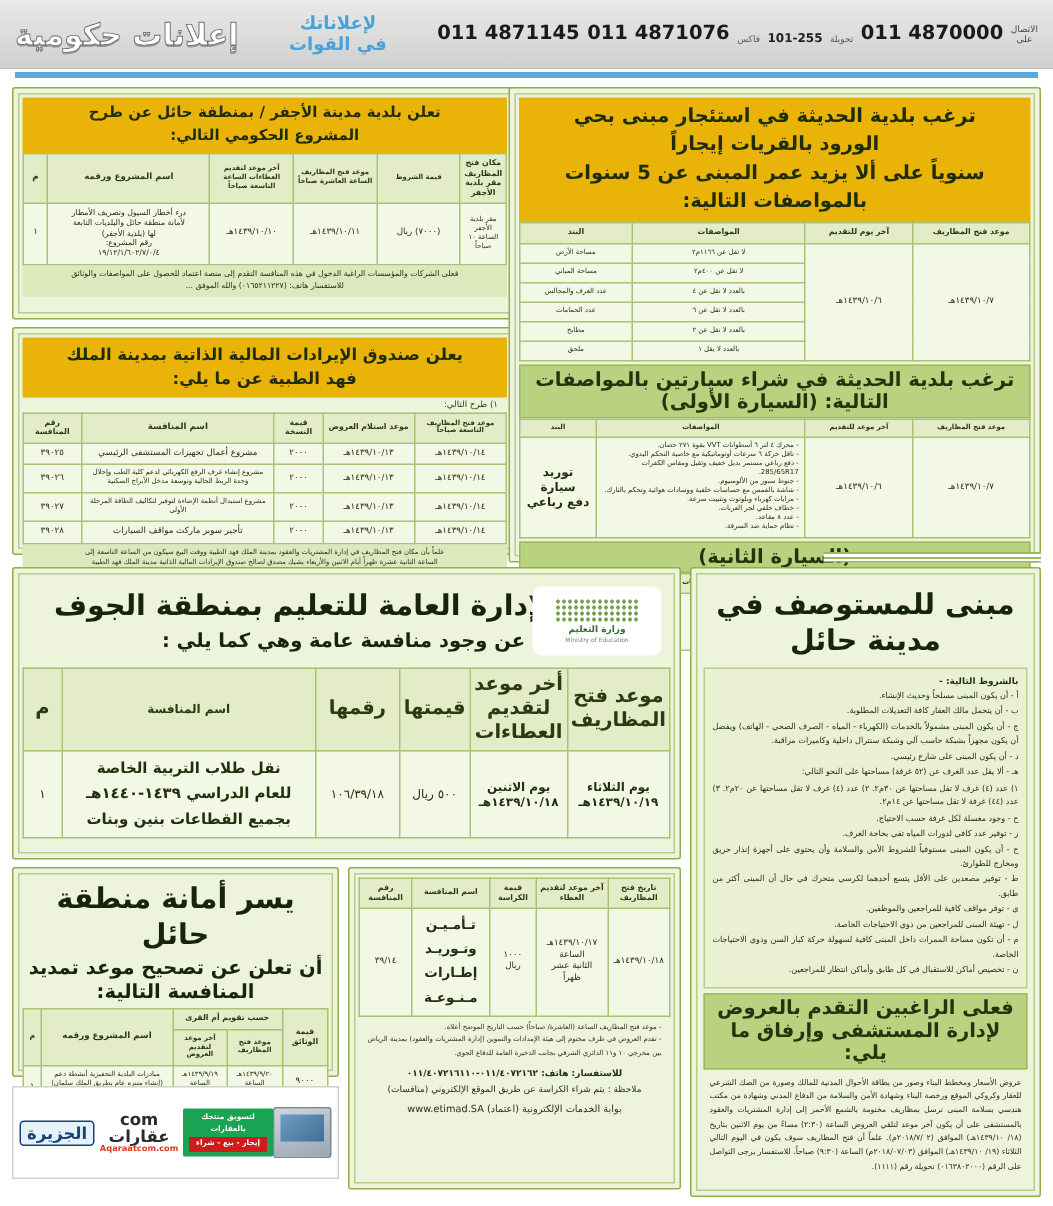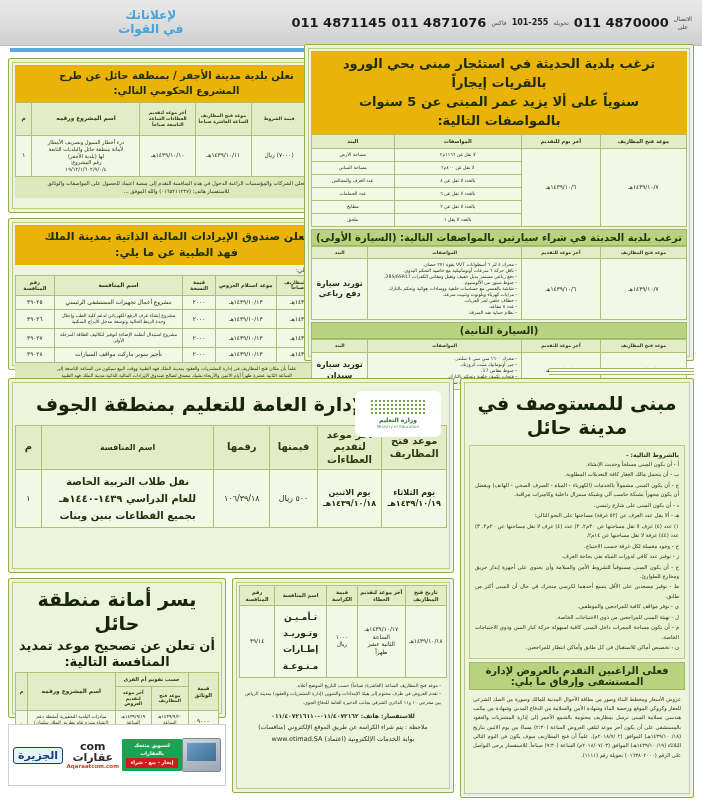--- a/index.html
+++ b/index.html
@@ -31,21 +31,21 @@
     -webkit-text-stroke:0.6px #6f6f6f;
     text-shadow:0 1px 0 #9a9a9a;
     letter-spacing:1px;
     white-space:nowrap;
   }
   .masthead-sub{
     color:#4aa3d8; font-size:12px; font-weight:bold;
     line-height:1.15; text-align:center; margin-right:auto; margin-left:auto;
   }
   .masthead-phones{
-    display:flex; align-items:center; gap:5px;
+    display:flex; align-items:flex-end; gap:5px;
     direction:ltr; white-space:nowrap;
   }
   .masthead-phones .num{ font-size:13px; font-weight:bold; color:#1a1a1a; }
   .masthead-phones .lbl{ font-size:6px; color:#555; }
   .masthead-phones .small-num{ font-size:8px; font-weight:bold; color:#222; }
   .masthead-phones .stacked{ font-size:6px; color:#444; line-height:1.2; text-align:center; }
   .blue-rule{
     position:absolute; top:48px; right:10px;
     width:682px; height:4px; background:#5aa9dd;
   }
@@ -111,33 +111,33 @@
     color:#253309;
     text-align:center;
     padding:3px 5px;
     line-height:1.5;
   }
 
   
   .f5{font-size:4.6px}
   .f55{font-size:5.2px}
   .f6{font-size:5.8px}
-  .f7{font-size:10px}
+  .f7{font-size:13px}
   .f8{font-size:8px}
   .f9{font-size:9px}
   .f10{font-size:10px}
   .f11{font-size:11px}
   .f13{font-size:13px}
   .f15{font-size:15px}
   .f17{font-size:17px}
 
   
   #card-baladiya{ top:58px; right:357px; width:337px; height:155px; }
   #card-sanduq  { top:218px; right:357px; width:337px; height:152px; }
-  #card-hadith  { top:44px;  right:8px;   width:390px; height:317px; }
+  #card-hadith  { top:58px;  right:8px;   width:355px; height:317px; }
   #card-jouf    { top:378px; right:248px; width:446px; height:195px; }
   #card-qassim  { top:378px; right:8px;   width:234px; height:420px; }
   #card-difaa   { top:578px; right:248px; width:222px; height:215px; }
   #card-hail    { top:578px; right:476px; width:218px; height:140px; }
 
   .logo-box{
     position:absolute; top:8px; right:8px;
     width:86px; height:46px;
     background:#ffffff; border-radius:6px;
     display:flex; flex-direction:column;
@@ -228,20 +228,21 @@
       <span class="num">011 4870000</span>
       <span class="stacked">
         <span>الاتصال</span><br>
         <span>على</span>
       </span>
     </div>
     <div class="masthead-sub">
       <div>لإعلاناتك</div>
       <div>في القوات</div>
     </div>
+    <div class="masthead-title">إعلانات حكومية</div>
   </div>
   <div class="blue-rule"></div>
 
   <div class="card" id="card-baladiya">
     <div class="card-inner">
       <div class="hdr f10">تعلن بلدية مدينة الأجفر / بمنطقة حائل عن طرح المشروع الحكومي التالي:</div>
       <table class="g">
         <thead>
           <tr>
             <th class="f55" style="width:6%">مكان فتح المظاريف مقر بلدية الأجفر</th>
@@ -445,20 +446,21 @@
 
   <div class="card" id="card-jouf">
     <div class="card-inner" style="position:relative">
       <div class="logo-box">
         <div class="logo-dots"></div>
         <div class="logo-t1">وزارة التعليم</div>
         <div class="logo-t2">Ministry of Education</div>
       </div>
       <div style="padding:8px 4px 4px 0">
         <div class="big-title">تعلن الإدارة العامة للتعليم بمنطقة الجوف</div>
+        <div class="med-title" style="margin-top:3px">عن وجود منافسة عامة وهي كما يلي :</div>
       </div>
       <table class="g" style="margin-top:4px">
         <thead>
           <tr>
             <th class="f7" style="width:15%">موعد فتح المظاريف</th>
             <th class="f7" style="width:15%">أخر موعد لتقديم العطاءات</th>
             <th class="f7" style="width:11%">قيمتها</th>
             <th class="f7" style="width:13%">رقمها</th>
             <th class="f8" style="width:40%">اسم المنافسة</th>
             <th class="f7" style="width:6%">م</th>

